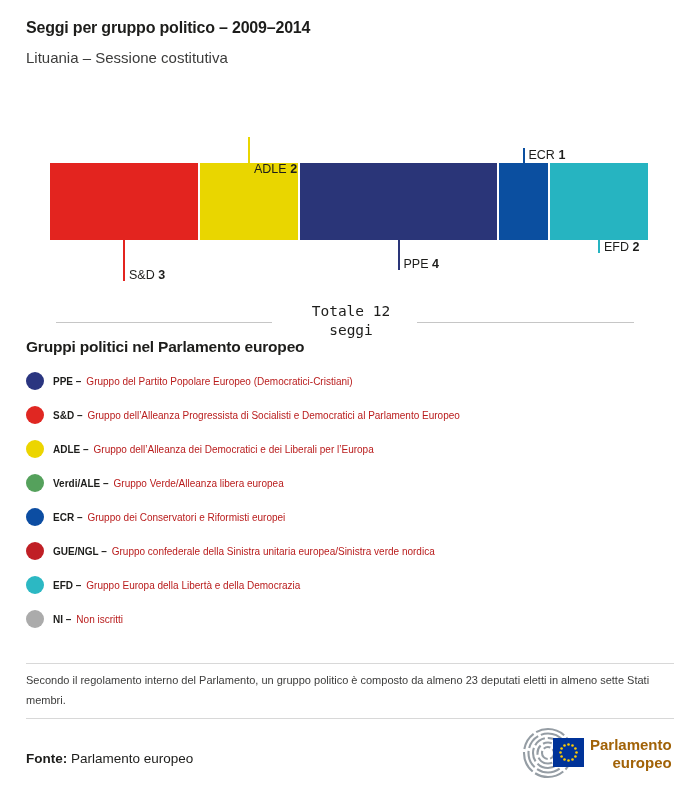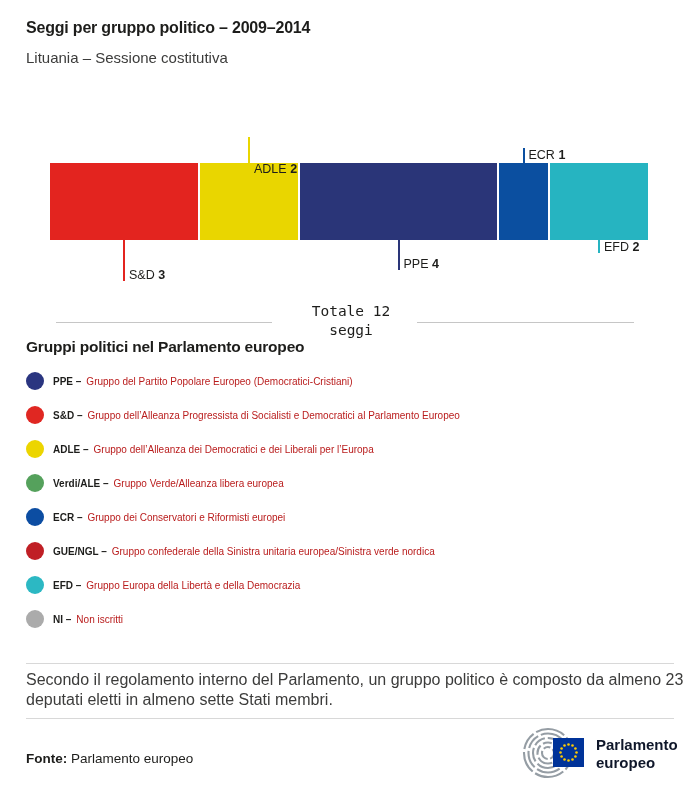--- a/index.html
+++ b/index.html
@@ -32,27 +32,27 @@
   #legend-title{left:26px;top:338px;font-size:15.5px;font-weight:bold;letter-spacing:-0.2px;}
   #legend{left:26px;top:364px;width:660px;}
   .legend-item{display:flex;align-items:center;height:34px;font-size:10px;}
   .dot{width:18px;height:18px;border-radius:50%;margin-right:9px;flex:none;}
   .legend-name{font-weight:bold;margin-right:5px;white-space:nowrap;}
   .legend-desc{color:#b91c1c;}
 
   .rule{position:absolute;left:26px;width:648px;height:1px;background:#d8d8d8;}
   #rule1{top:663px;}
   #rule2{top:718px;}
-  #footnote{left:26px;top:670px;width:660px;font-size:16px;line-height:20px;color:#3c3c3b;}
+  #footnote{left:26px;top:670px;width:660px;font-size:11px;line-height:20px;color:#3c3c3b;}
 
   #source{left:26px;top:751px;font-size:13.5px;color:#1d1d1b;}
   #source b{font-weight:bold;margin-top:8px;}
 
   #logo{left:520px;top:724px;width:170px;height:60px;display:flex;align-items:center;}
-  #logo-text{margin-left:6px;font-size:15px;font-weight:bold;color:#0f172a;line-height:18px;}
+  #logo-text{font-size:15px;font-weight:bold;color:#a16207;line-height:18px;text-align:right;}
 </style>
 </head>
 <body>
 
 <div class="abs" id="title">Seggi per gruppo politico – 2009–2014</div>
 <div class="abs" id="subtitle">Lituania – Sessione costitutiva</div>
 
 <div class="abs" id="chart">
   <div id="bar">
       <div class="seg" style="flex-grow: 3; background: rgb(227, 36, 31);"></div>

